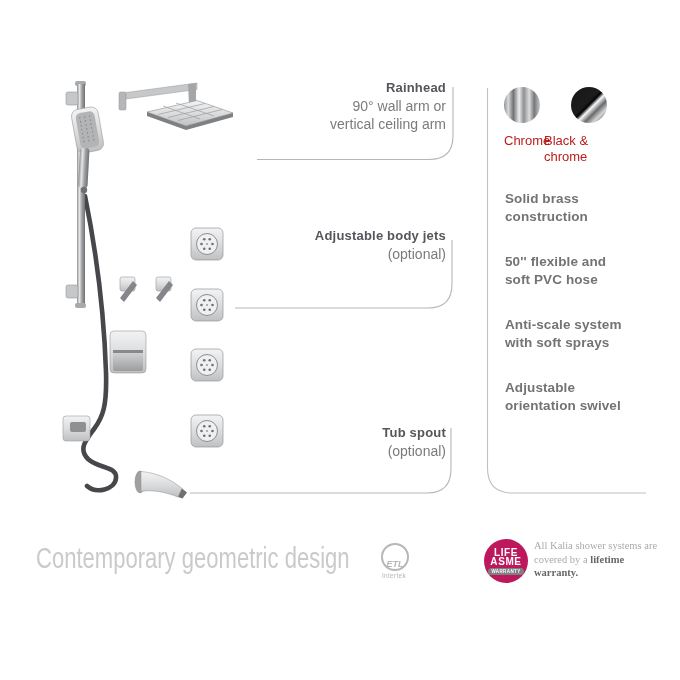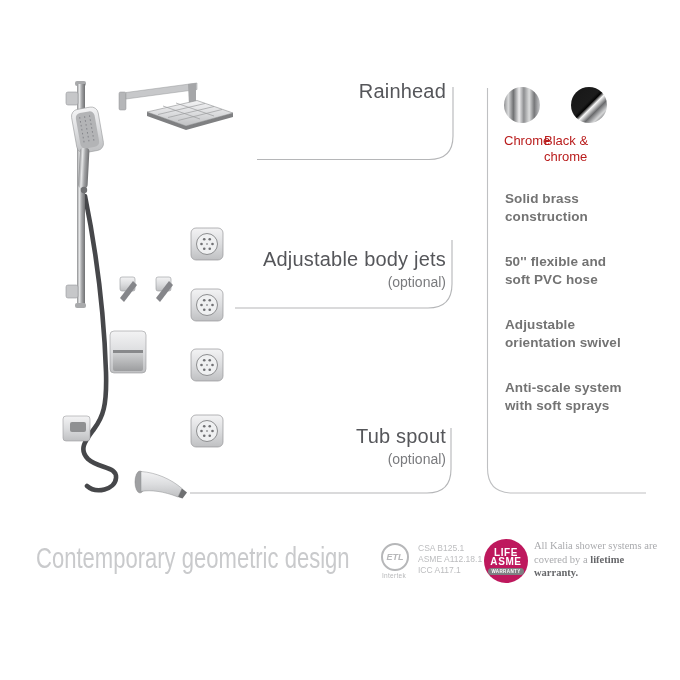--- a/index.html
+++ b/index.html
@@ -2,24 +2,24 @@
 <html><head>
 <meta charset="utf-8">
 <style>
   html,body{margin:0;padding:0;background:#ffffff;}
   .canvas{position:relative;width:680px;height:680px;background:#ffffff;overflow:hidden;
           font-family:"Liberation Sans", sans-serif;}
   svg.overlay{position:absolute;left:0;top:0;}
 
   
   .callout{position:absolute;width:210px;text-align:right;}
-  .co-title{font-size:20px;font-weight:400;color:#55565a;letter-spacing:.2px;margin-bottom:3px;}
+  .co-title{font-size:13px;font-weight:700;color:#55565a;letter-spacing:.2px;margin-bottom:3px;}
   .co-sub{font-size:14px;color:#7a7b7e;line-height:17.5px;white-space:pre-line;}
   #co-0{left:236px;top:80px;}
-  #co-1{left:236px;top:248px;}
+  #co-1{left:236px;top:228px;}
   #co-2{left:236px;top:425px;}
 
   
   .swatch{position:absolute;width:36px;height:36px;border-radius:50%;}
   #swatch-chrome{left:504px;top:87px;
     background:linear-gradient(90deg,#909193 0%,#d9dadb 12%,#707173 26%,#ededee 42%,#8e8f91 55%,#dcdddd 70%,#77787a 84%,#c8c9cb 100%);}
   #swatch-black{left:571px;top:87px;
     background:linear-gradient(135deg,#161616 0%,#1c1c1c 44%,#050505 50%,#f7f7f7 57%,#6a6b6d 68%,#d6d7d8 80%,#3f4042 94%,#2a2b2d 100%);}
   .swatch-label{position:absolute;font-size:13px;color:#b91c1c;line-height:16px;white-space:pre-line;}
   #swlab-0{left:504px;top:133px;}
@@ -27,21 +27,21 @@
 
   
   .features{position:absolute;left:505px;top:190px;width:168px;}
   .feature{font-size:13.5px;font-weight:700;color:#737373;line-height:17.5px;
            white-space:pre-line;margin-bottom:28px;letter-spacing:.1px;}
 
   
   .tagline{position:absolute;left:36px;top:542px;font-size:29px;font-weight:400;color:#c9cacc;
            white-space:nowrap;transform:scaleX(.76);transform-origin:left center;letter-spacing:0px;}
   .etl-circle{position:absolute;left:381px;top:543px;width:24px;height:24px;border:2px solid #b6b7b9;
-              border-radius:50%;display:flex;align-items:center;justify-content:center;
+              border-radius:50%;display:flex;align-items:flex-end;justify-content:center;
               font-size:9px;font-weight:700;font-style:italic;color:#b6b7b9;}
   .etl-sub{position:absolute;left:372px;top:572px;width:44px;text-align:center;font-size:6.5px;
            color:#b6b7b9;letter-spacing:.3px;}
   .standards{position:absolute;left:418px;top:543px;}
   .standards div{font-size:8.5px;line-height:11px;color:#bcbdbf;}
   .badge{position:absolute;left:484px;top:539px;width:44px;height:44px;border-radius:50%;
          background:#be185d;display:flex;flex-direction:column;align-items:center;justify-content:center;}
   .badge .b1{font-size:10px;font-weight:800;color:#ffffff;line-height:9px;letter-spacing:.6px;}
   .badge .b3{font-size:4.5px;font-weight:700;color:#ffffff;background:#7e7f82;border-radius:4px;
              padding:1px 3px;margin-top:2px;letter-spacing:.4px;}
@@ -151,20 +151,22 @@
 
     <g>
       <ellipse cx="140" cy="482" rx="5" ry="11" fill="#9fa0a2" stroke="#808183" stroke-width="0.5"></ellipse>
       <path d="M141 471.5 C 156 472.5 171 479 182 488.5 L 178 497 C 164 491.5 151 489.5 141 491.5 Z" fill="url(#gPlate)" stroke="#8f9092" stroke-width="0.5"></path>
       <path d="M178 497 L182 488.5 L187 492.5 L182.5 498.5 Z" fill="#6f7072"></path>
     </g>
   </svg>
 
   <div class="callout" id="co-0">
     <div class="co-title">Rainhead</div>
+    <div class="co-sub">90° wall arm or
+vertical ceiling arm</div>
   </div>
   <div class="callout" id="co-1">
     <div class="co-title">Adjustable body jets</div>
     <div class="co-sub">(optional)</div>
   </div>
   <div class="callout" id="co-2">
     <div class="co-title">Tub spout</div>
     <div class="co-sub">(optional)</div>
   </div>
 
@@ -172,38 +174,33 @@
   <div class="swatch" id="swatch-black"></div>
   <div class="swatch-label" id="swlab-0">Chrome</div>
   <div class="swatch-label" id="swlab-1">Black &amp;
 chrome</div>
 
   <div class="features">
     <div class="feature">Solid brass
 construction</div>
     <div class="feature">50'' flexible and
 soft PVC hose</div>
+    <div class="feature">Anti-scale system
+with soft sprays</div>
     <div class="feature">Adjustable
 orientation swivel</div>
-    <div class="feature">Anti-scale system
-with soft sprays</div>
   </div>
 
   <div class="tagline">Contemporary geometric design</div>
 
   <div class="etl-circle">
     <span>ETL</span>
   </div>
   <div class="etl-sub">Intertek</div>
 
-  <div class="standards">
-    <div>CSA B125.1</div>
-    <div>ASME A112.18.1</div>
-    <div>ICC A117.1</div>
-  </div>
 
   <div class="badge">
     <span class="b1">LIFE</span>
     <span class="b1">ASME</span>
     <span class="b3">WARRANTY</span>
   </div>
 
   <div class="warranty"><span>All Kalia shower systems are covered by a </span><span class="wbold">lifetime warranty.</span></div>
 
 </div>

